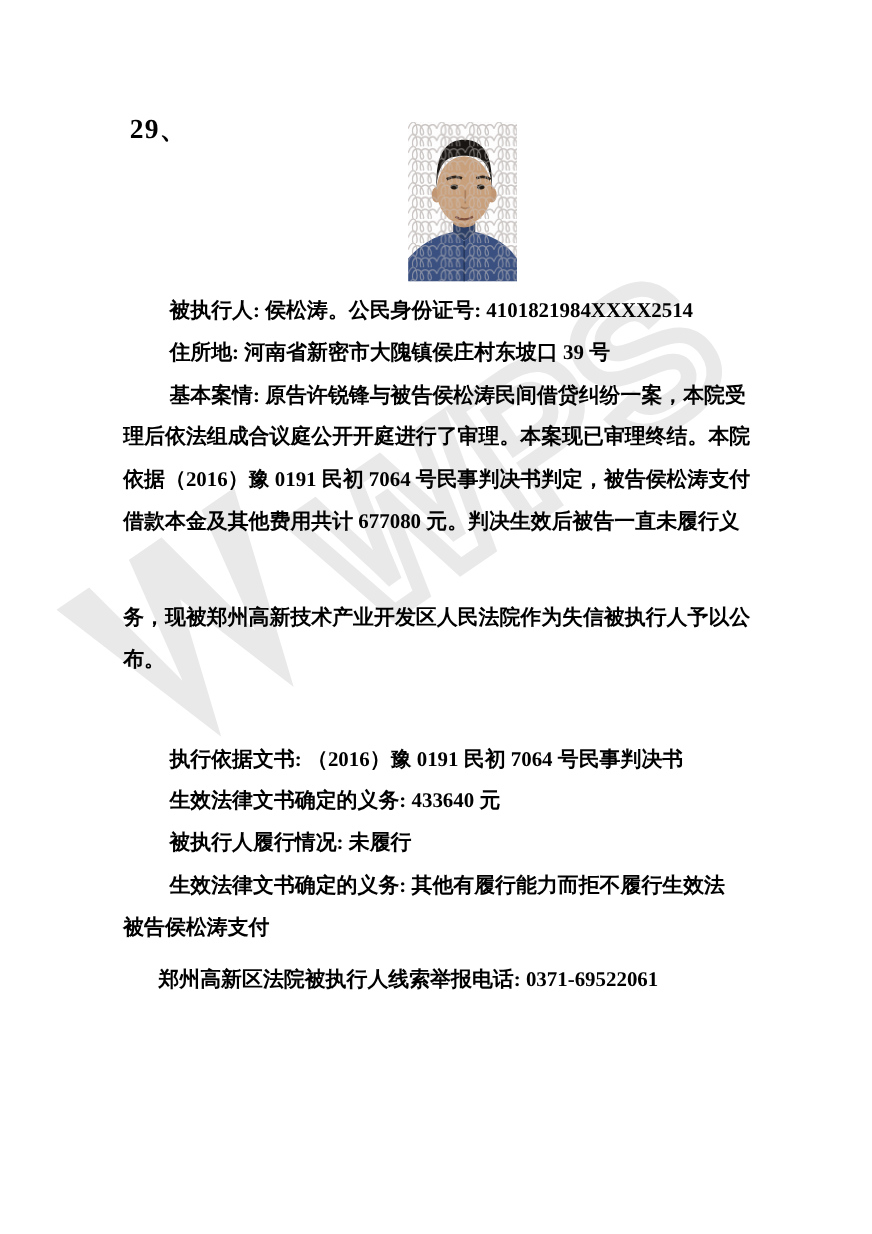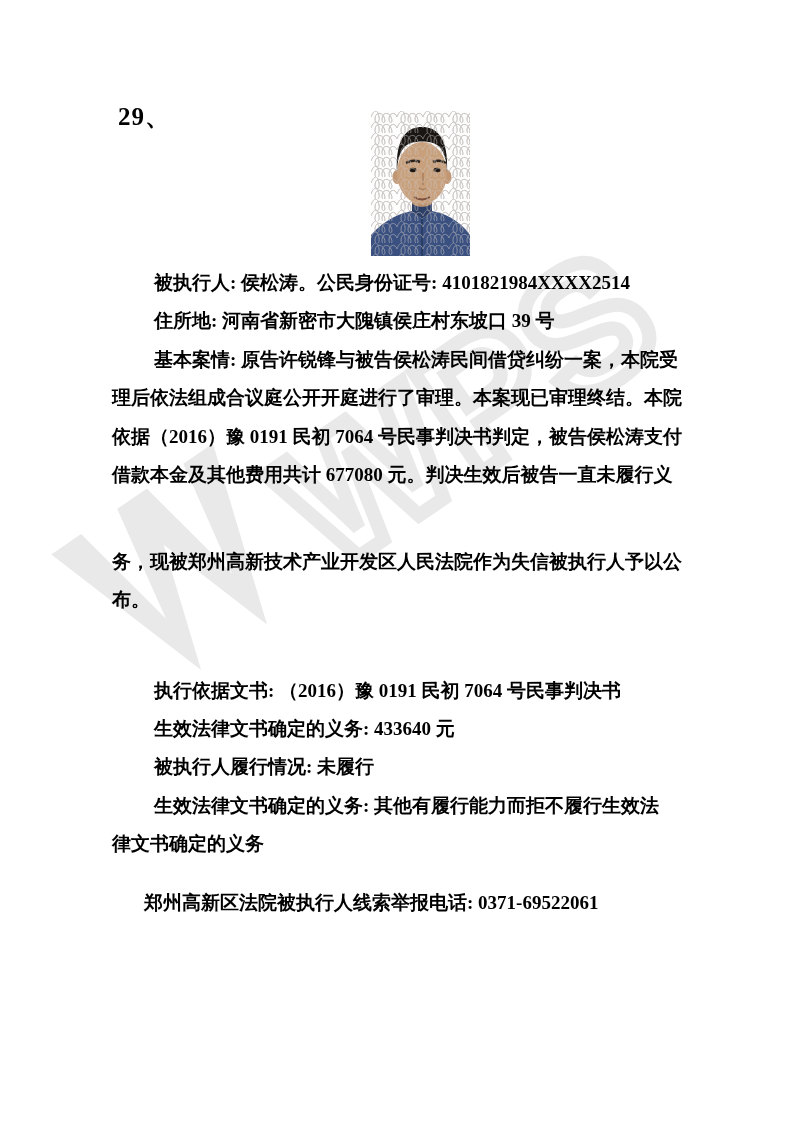--- a/index.html
+++ b/index.html
@@ -23,21 +23,21 @@
   }
   .body-text{
     position:absolute;left:112px;top:264px;width:600px;z-index:2;
   }
   .tline{
     height:38.45px;line-height:38.45px;
     font-size:19px;font-weight:bold;
     white-space:nowrap;
   }
   .tline.blank{height:52px;}
-  .tline.gap{margin-top:20px;}
+  .tline.gap{margin-top:8px;}
 </style>
 </head>
 <body>
 
 <div class="page">
 
   <svg class="watermark" width="793" height="1122" viewBox="0 0 793 1122">
     <g transform="translate(150,705) rotate(-34.5)">
       <path d="M4,-180 L62,0 L120,-180 L84,-180 L62,-62 L40,-180 Z" fill="#e9e9e9"></path>
       <path d="M84,-180 L142,0 L200,-180 L164,-180 L142,-62 L120,-180 Z" fill="#e9e9e9"></path>
@@ -82,17 +82,17 @@
       <div class="tline" style="padding-left: 0px;">理后依法组成合议庭公开开庭进行了审理。本案现已审理终结。本院</div>
       <div class="tline" style="padding-left: 0px;">依据（2016）豫 0191 民初 7064 号民事判决书判定，被告侯松涛支付</div>
       <div class="tline" style="padding-left: 0px;">借款本金及其他费用共计 677080 元。判决生效后被告一直未履行义</div>
       <div class="tline" style="padding-left: 0px; margin-top: 48px;">务，现被郑州高新技术产业开发区人民法院作为失信被执行人予以公</div>
       <div class="tline" style="padding-left: 0px;">布。</div>
       <div class="tline blank" style="padding-left: 0px;"></div>
       <div class="tline" style="padding-left: 42px;">执行依据文书: （2016）豫 0191 民初 7064 号民事判决书</div>
       <div class="tline" style="padding-left: 42px;">生效法律文书确定的义务: 433640 元</div>
       <div class="tline" style="padding-left: 42px;">被执行人履行情况: 未履行</div>
       <div class="tline" style="padding-left: 42px;">生效法律文书确定的义务: 其他有履行能力而拒不履行生效法</div>
-      <div class="tline" style="padding-left: 0px;">律文书确定的义务</div>
+      <div class="tline" style="padding-left: 0px;">被告侯松涛支付</div>
       <div class="tline gap" style="padding-left: 32px;">郑州高新区法院被执行人线索举报电话: 0371-69522061</div>
     </div>
 
 </div>
 
 </body></html>

